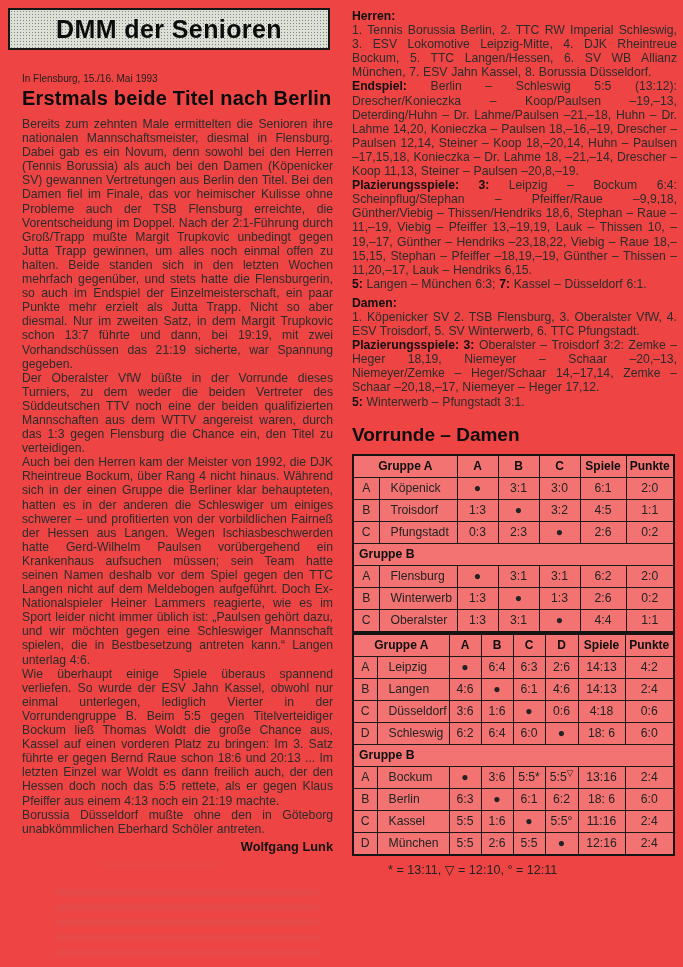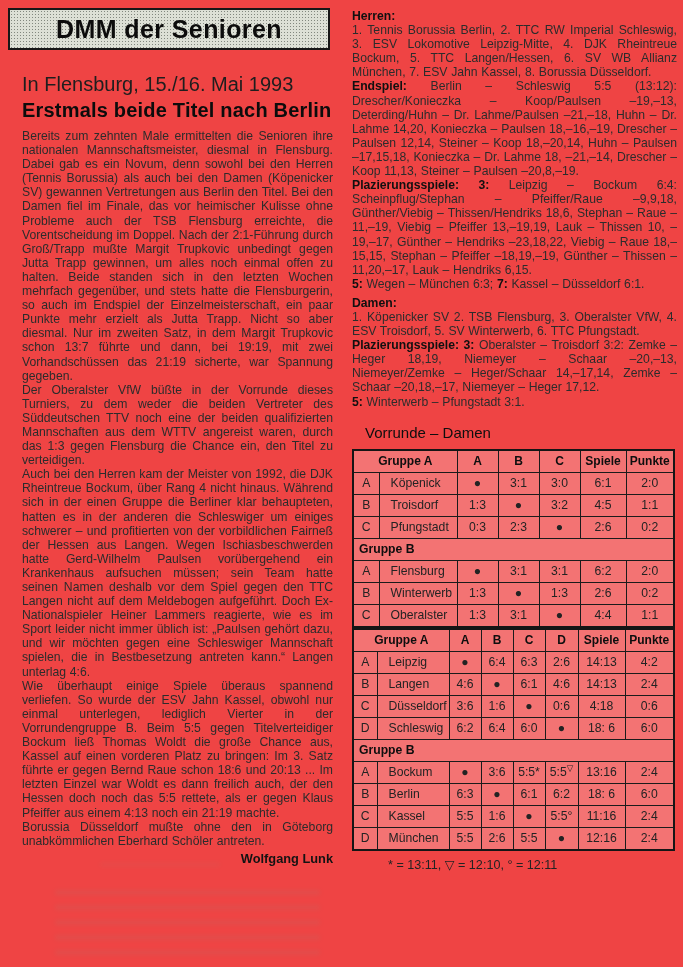--- a/index.html
+++ b/index.html
@@ -17,39 +17,39 @@
     border:2px solid #161616;
     background-color:#dde0d6;
     background-image:radial-gradient(rgba(55,65,55,.55) .7px, rgba(0,0,0,0) .9px);
     background-size:3px 3px;
     display:flex; align-items:center; justify-content:center;
   }
   .kicker-box span{
     font-weight:bold; font-size:25px; letter-spacing:.4px; color:#0c0c0c;
     transform:scaleY(1.04);
   }
-  .dateline{margin:23px 0 3px; font-size:20px; color:#1e1e1e;}
+  .dateline{margin:23px 0 3px; font-size:10px; color:#1e1e1e;}
   .headline{
     margin:0 0 7px; font-size:20px; font-weight:bold; color:#0c0c0c;
     letter-spacing:.2px; transform-origin:left; transform:scaleY(1.05);
   }
   .body-par{
     margin:0; font-size:12.2px; line-height:14.1px; text-align:justify;
     hyphens:auto; -webkit-hyphens:auto; word-spacing:.3px;
   }
   .byline{margin-top:3px; font-size:12.8px; font-weight:bold; text-align:right; color:#131313;}
   
   .col-right{position:absolute; left:352px; top:9px; width:325px;}
   .res-par{
     margin:0; font-size:12.2px; line-height:14.1px; text-align:justify;
     hyphens:auto; -webkit-hyphens:auto; word-spacing:.3px;
   }
   .res-par .b{font-weight:bold; color:#101010;}
   .gap-above{margin-top:5px;}
-  .table-title{margin:15px 13px 8px; font-size:15px; font-weight:normal; color:#0e0e0e;}
+  .table-title{margin:15px 0 8px; font-size:19px; font-weight:bold; color:#0e0e0e;}
   table.results{
     border-collapse:collapse; table-layout:fixed; width:321px;
     border:2.2px solid #151515; background:rgba(255,255,255,.25);
   }
   table.results th, table.results td{
     border:1.5px solid #1b1b1b; padding:2px 2px; height:17px;
     font-size:12.2px; text-align:center; overflow:hidden; white-space:nowrap;
     color:#232323;
   }
   table.results th{font-weight:bold; font-size:12px; color:#0e0e0e; padding:2px 0;}
@@ -83,21 +83,21 @@
     <p class="body-par">Wie überhaupt einige Spiele überaus spannend verliefen. So wurde der ESV Jahn Kassel, obwohl nur einmal unterlegen, lediglich Vierter in der Vorrundengruppe B. Beim 5:5 gegen Titelverteidiger Bockum ließ Thomas Woldt die große Chance aus, Kassel auf einen vorderen Platz zu bringen: Im 3. Satz führte er gegen Bernd Raue schon 18:6 und 20:13 ... Im letzten Einzel war Woldt es dann freilich auch, der den Hessen doch noch das 5:5 rettete, als er gegen Klaus Pfeiffer aus einem 4:13 noch ein 21:19 machte.</p>
     <p class="body-par">Borussia Düsseldorf mußte ohne den in Göteborg unabkömmlichen Eberhard Schöler antreten.</p>
     <div class="byline">Wolfgang Lunk</div>
   </div>
 
   <div class="col-right">
     <p class="res-par"><span class="b">Herren:</span></p>
     <p class="res-par"><span>1. Tennis Borussia Berlin, 2. TTC RW Imperial Schleswig, 3. ESV Lokomotive Leipzig-Mitte, 4. DJK Rheintreue Bockum, 5. TTC Langen/Hessen, 6. SV WB Allianz München, 7. ESV Jahn Kassel, 8. Borussia Düsseldorf.</span></p>
     <p class="res-par"><span class="b">Endspiel: </span><span>Berlin – Schleswig 5:5 (13:12): Drescher/Konieczka – Koop/Paulsen –19,–13, Deterding/Huhn – Dr. Lahme/Paulsen –21,–18, Huhn – Dr. Lahme 14,20, Konieczka – Paulsen 18,–16,–19, Drescher – Paulsen 12,14, Steiner – Koop 18,–20,14, Huhn – Paulsen –17,15,18, Konieczka – Dr. Lahme 18, –21,–14, Drescher – Koop 11,13, Steiner – Paulsen –20,8,–19.</span></p>
     <p class="res-par"><span class="b">Plazierungsspiele: 3: </span><span>Leipzig – Bockum 6:4: Scheinpflug/Stephan – Pfeiffer/Raue –9,9,18, Günther/Viebig – Thissen/Hendriks 18,6, Stephan – Raue –11,–19, Viebig – Pfeiffer 13,–19,19, Lauk – Thissen 10, –19,–17, Günther – Hendriks –23,18,22, Viebig – Raue 18,–15,15, Stephan – Pfeiffer –18,19,–19, Günther – Thissen –11,20,–17, Lauk – Hendriks 6,15.</span></p>
-    <p class="res-par"><span class="b">5: </span><span>Wegen – München 6:3; </span><span class="b">7: </span><span>Kassel – Düsseldorf 6:1.</span></p>
+    <p class="res-par"><span class="b">5: </span><span>Langen – München 6:3; </span><span class="b">7: </span><span>Kassel – Düsseldorf 6:1.</span></p>
     <p class="res-par gap-above"><span class="b">Damen:</span></p>
     <p class="res-par"><span>1. Köpenicker SV 2. TSB Flensburg, 3. Oberalster VfW, 4. ESV Troisdorf, 5. SV Winterwerb, 6. TTC Pfungstadt.</span></p>
     <p class="res-par"><span class="b">Plazierungsspiele: 3: </span><span>Oberalster – Troisdorf 3:2: Zemke – Heger 18,19, Niemeyer – Schaar –20,–13, Niemeyer/Zemke – Heger/Schaar 14,–17,14, Zemke – Schaar –20,18,–17, Niemeyer – Heger 17,12.</span></p>
     <p class="res-par"><span class="b">5: </span><span>Winterwerb – Pfungstadt 3:1.</span></p>
 
     <h3 class="table-title">Vorrunde – Damen</h3>
     <table class="results">
       <colgroup>
         <col style="width:26px">
           <col style="width:78px">

